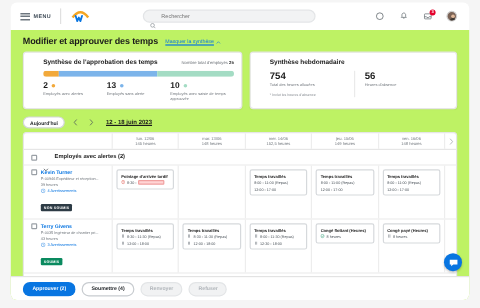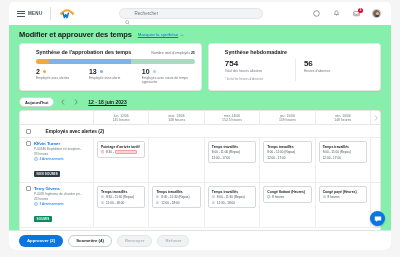--- a/index.html
+++ b/index.html
@@ -77,21 +77,21 @@
   }
   .avatar::before {
     content: ""; position: absolute; left: 3px; top: 1.6px;
     width: 3px; height: 3px; border-radius: 50%; background: #e0b89a;
   }
 
   
   .page {
     position: absolute; left: 9px; top: 25px;
     width: 382px; height: 225px;
-    background: #86efac;
+    background: #bef264;
     border-radius: 0 0 5px 5px;
     overflow: hidden;
   }
 
   .page-head {
     display: flex; align-items: center; gap: 6px;
     padding: 5px 10px 4px 10px;
   }
   .page-title { font-size: 7.5px; font-weight: bold; color: #1b1b1b; letter-spacing: -.1px; }
   .hide-link {

